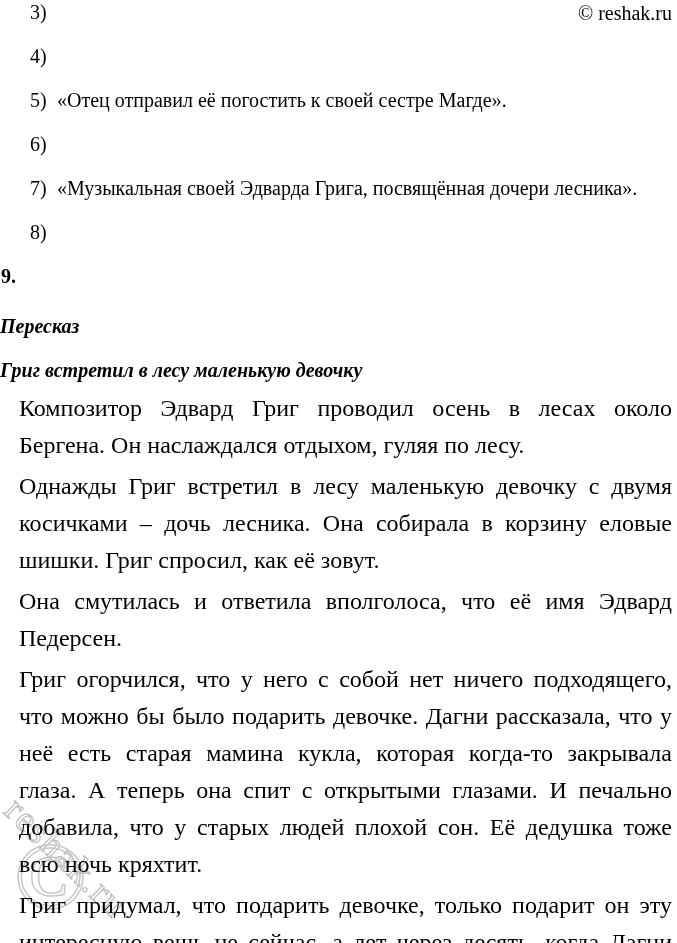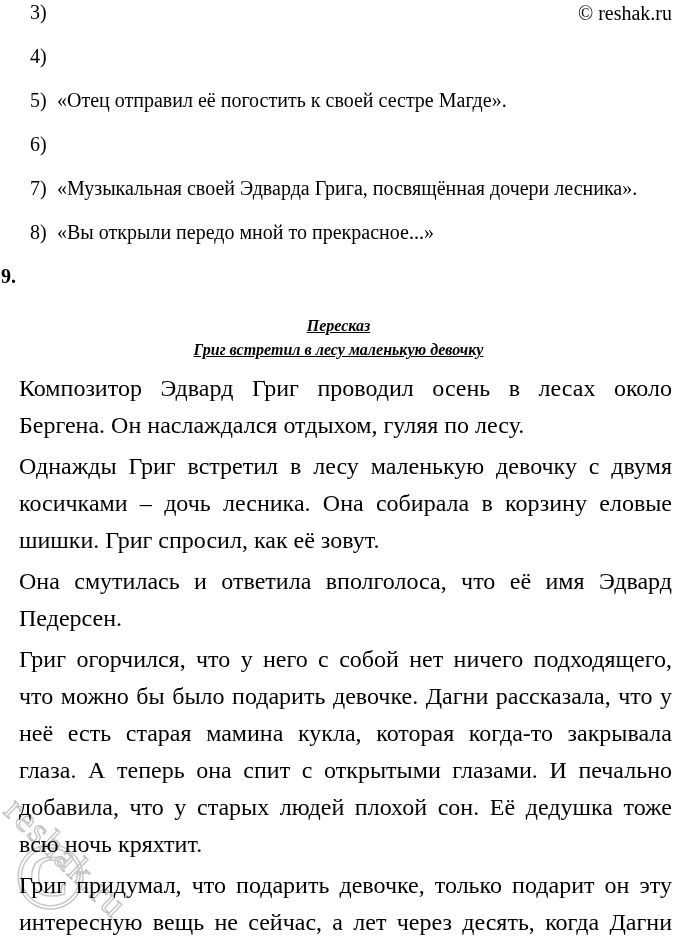--- a/index.html
+++ b/index.html
@@ -46,29 +46,28 @@
     left: 30px;
     top: 0;
   }
   .sec-num {
     font-weight: bold;
     font-size: 20px;
     line-height: 24px;
     margin: 9px 0 0 1px;
   }
   .h-center {
-    text-align: center;
+    text-align: left;
     font-weight: bold;
     font-style: italic;
-    font-size: 16px;
+    font-size: 20px;
     line-height: 24px;
-    text-decoration: underline;
   }
   .h1 { margin-top: 26px; }
-  .h2 { }
+  .h2 { margin-top: 20px; }
   .body-text {
     padding: 0 5px 0 1px;
   }
   .body-text p {
     margin: 4px 0 0 18px;
     font-size: 24px;
     line-height: 37px;
     text-align: justify;
   }
   .body-text p.first {
@@ -134,21 +133,20 @@
       </div>
       <div class="li">
         <span class="num">6)</span>
       </div>
       <div class="li">
         <span class="num">7)</span>
         <span class="txt">«Музыкальная своей Эдварда Грига, посвящённая дочери лесника».</span>
       </div>
       <div class="li">
         <span class="num">8)</span>
-        <span class="txt">«Вы открыли передо мной то прекрасное...»</span>
       </div>
     </div>
 
     <div class="sec-num">9.</div>
 
     <div class="h-center h1">Пересказ</div>
     <div class="h-center h2">Григ встретил в лесу маленькую девочку</div>
 
     <div class="body-text">
       <p class="first">Композитор Эдвард Григ проводил осень в лесах около Бергена. Он наслаждался отдыхом, гуляя по лесу.</p>

